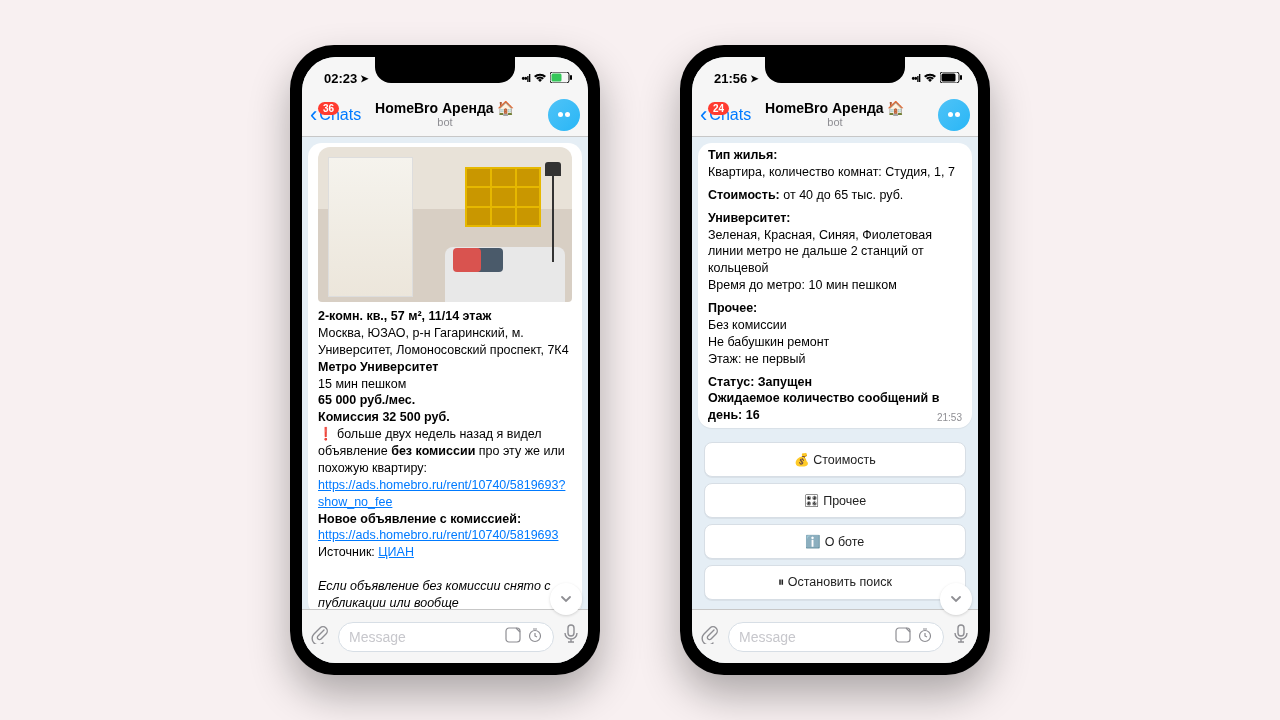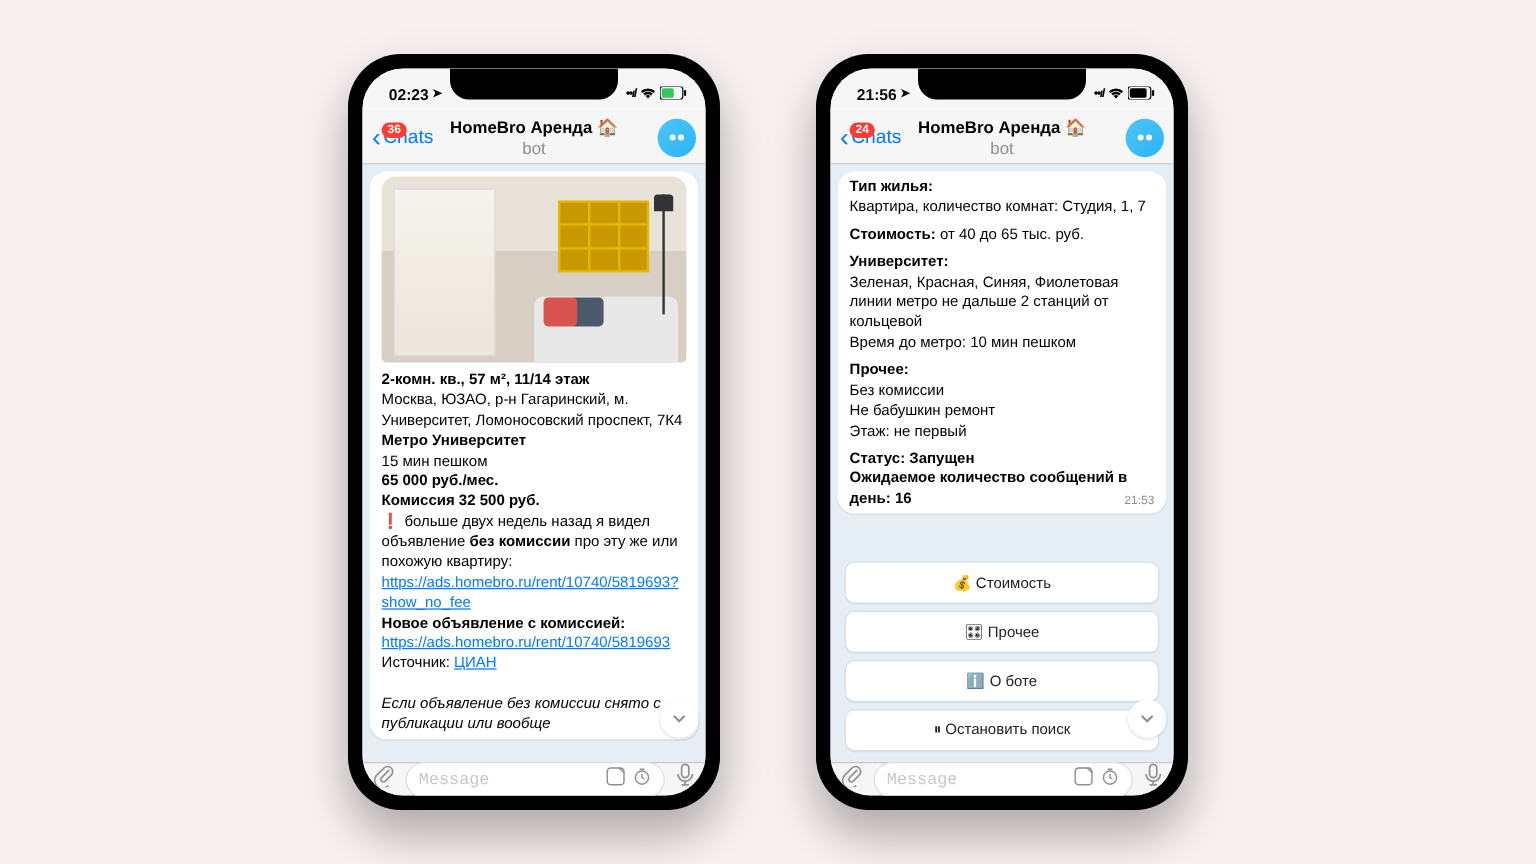--- a/index.html
+++ b/index.html
@@ -25,35 +25,35 @@
   position: absolute; top: 0; left: 50%; transform: translateX(-50%);
   width: 140px; height: 26px;
   background: #000; border-radius: 0 0 16px 16px; z-index: 10;
 }
 .statusbar {
   height: 36px; padding: 6px 16px 0;
   display: flex; justify-content: space-between; align-items: center;
   font-size: 13px; font-weight: 600; background: #f6f6f6;
 }
 .status-left { padding-left: 6px; display:flex; align-items:center; gap:3px;}
-.status-right { display: flex; gap: 3px; align-items: center; font-style: italic; }
+.status-right { display: flex; gap: 3px; align-items: center; }
 .sig-icon { display:inline-block; font-size:10px; letter-spacing:-1px;}
 .header {
   height: 44px; background: #f6f6f6;
   border-bottom: .5px solid #c7c7c7;
   display: flex; align-items: center; padding: 0 8px;
   position: relative;
 }
 .back { color: #007aff; display: flex; align-items:center; gap:2px; font-size:16px; position:relative;}
 .chev { font-size: 22px; line-height:1; color:#007aff; font-weight:400;}
 .badge { background:#ff3b30; color:#fff; font-size:10px; font-weight:700;
   border-radius:10px; padding:1px 5px; position:absolute; left:8px; top:-2px;}
 .title-wrap { position:absolute; left:50%; transform:translateX(-50%); text-align:center; line-height:1.15;}
 .title { font-size:14px; font-weight:600;}
-.subtitle { font-size:14px; color:#8e8e93;}
+.subtitle { font-size:11px; color:#8e8e93;}
 .avatar { position:absolute; right:8px; width:32px; height:32px; border-radius:50%;
   background: linear-gradient(135deg,#4fc3f7,#29b6f6); display:flex; align-items:center; justify-content:center;}
 .avatar .eye{width:5px;height:5px;background:#fff;border-radius:50%;margin:0 1px;}
 .chat { flex:1; overflow:hidden; background:#e5eef5; padding:6px; display:flex; flex-direction:column;}
 .bubble { background:#fff; border-radius:14px; padding:4px 10px;
   font-size:12.5px; line-height:1.35; color:#000;
   box-shadow: 0 1px 1px rgba(0,0,0,.06); position:relative;}
 .photo { width:100%; height:155px; border-radius:12px 12px 4px 4px; overflow:hidden;
   background: linear-gradient(180deg,#e8e2d8 40%, #d8cfc4 40%);
   position:relative; margin-bottom:6px;}
@@ -71,22 +71,22 @@
 .lnk { color:#007aff; text-decoration:underline;}
 .italic { font-style:italic;}
 .time { position:absolute; right:10px; bottom:4px; font-size:10px; color:#8e8e93;}
 .scroll-fab { position:absolute; right:6px; bottom:48px; width:32px; height:32px;
   background:#fff; border-radius:50%; box-shadow:0 1px 3px rgba(0,0,0,.15);
   display:flex; align-items:center; justify-content:center; color:#8e8e93;}
 .kbrow { display:flex; gap:6px; padding:3px 6px; background:#e5eef5;}
 .kbtn { flex:1; background:#fff; border-radius:8px; padding:9px 4px;
   font-size:12.5px; text-align:center; border:.5px solid #d7dee5; color:#222;
   box-shadow:0 1px 0 rgba(0,0,0,.05);}
-.inputbar { height:28px; background:#f6f6f6; border-top:.5px solid #c7c7c7;
-  display:flex; align-items:center; padding:0 8px; gap:8px;font-family:Liberation Mono, monospace;}
+.inputbar { height:54px; background:#f6f6f6; border-top:.5px solid #c7c7c7;
+  display:flex; align-items:center; padding:0 8px; gap:8px;}
 .ib-icon { color:#8e8e93; font-size:20px;}
 .tfield { flex:1; height:30px; background:#fff; border:1px solid #d7dee5;
   border-radius:16px; padding:0 10px; font-size:14px; color:#c7c7cc;
   display:flex; align-items:center; justify-content:space-between;}
 .tf-right { display:flex; gap:6px; color:#8e8e93; font-size:15px;}
 .spacer{height:6px;}
 .arrow-loc{font-size:10px;}
 </style>
 </head>
 <body>

